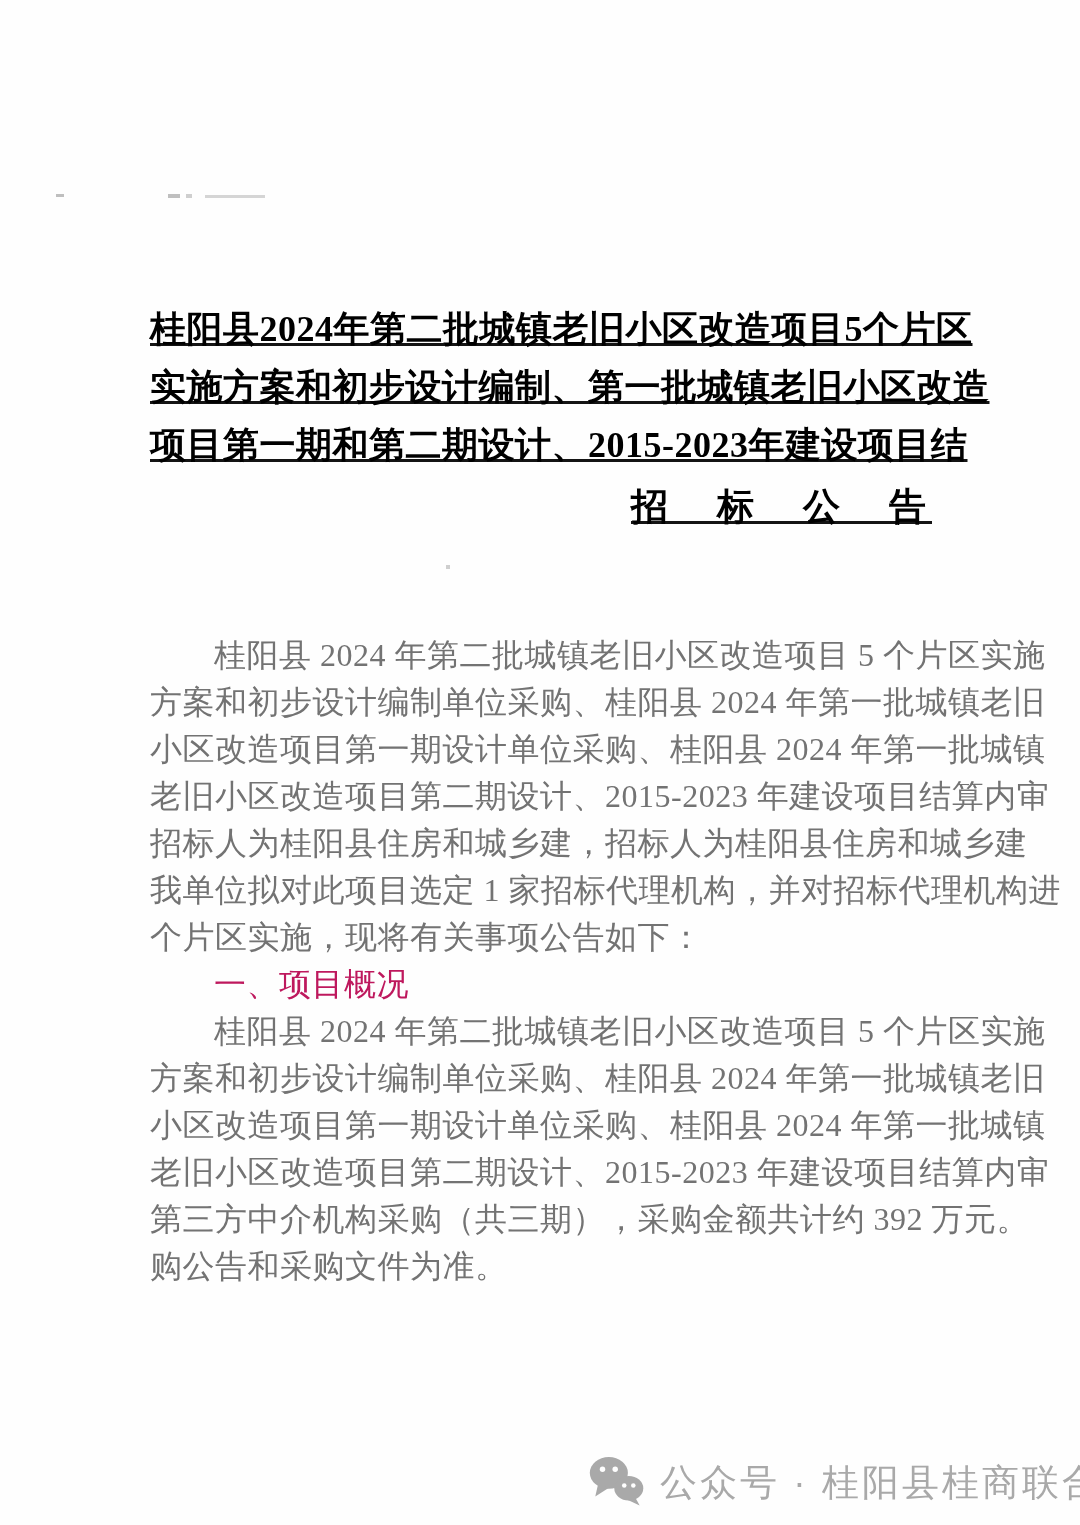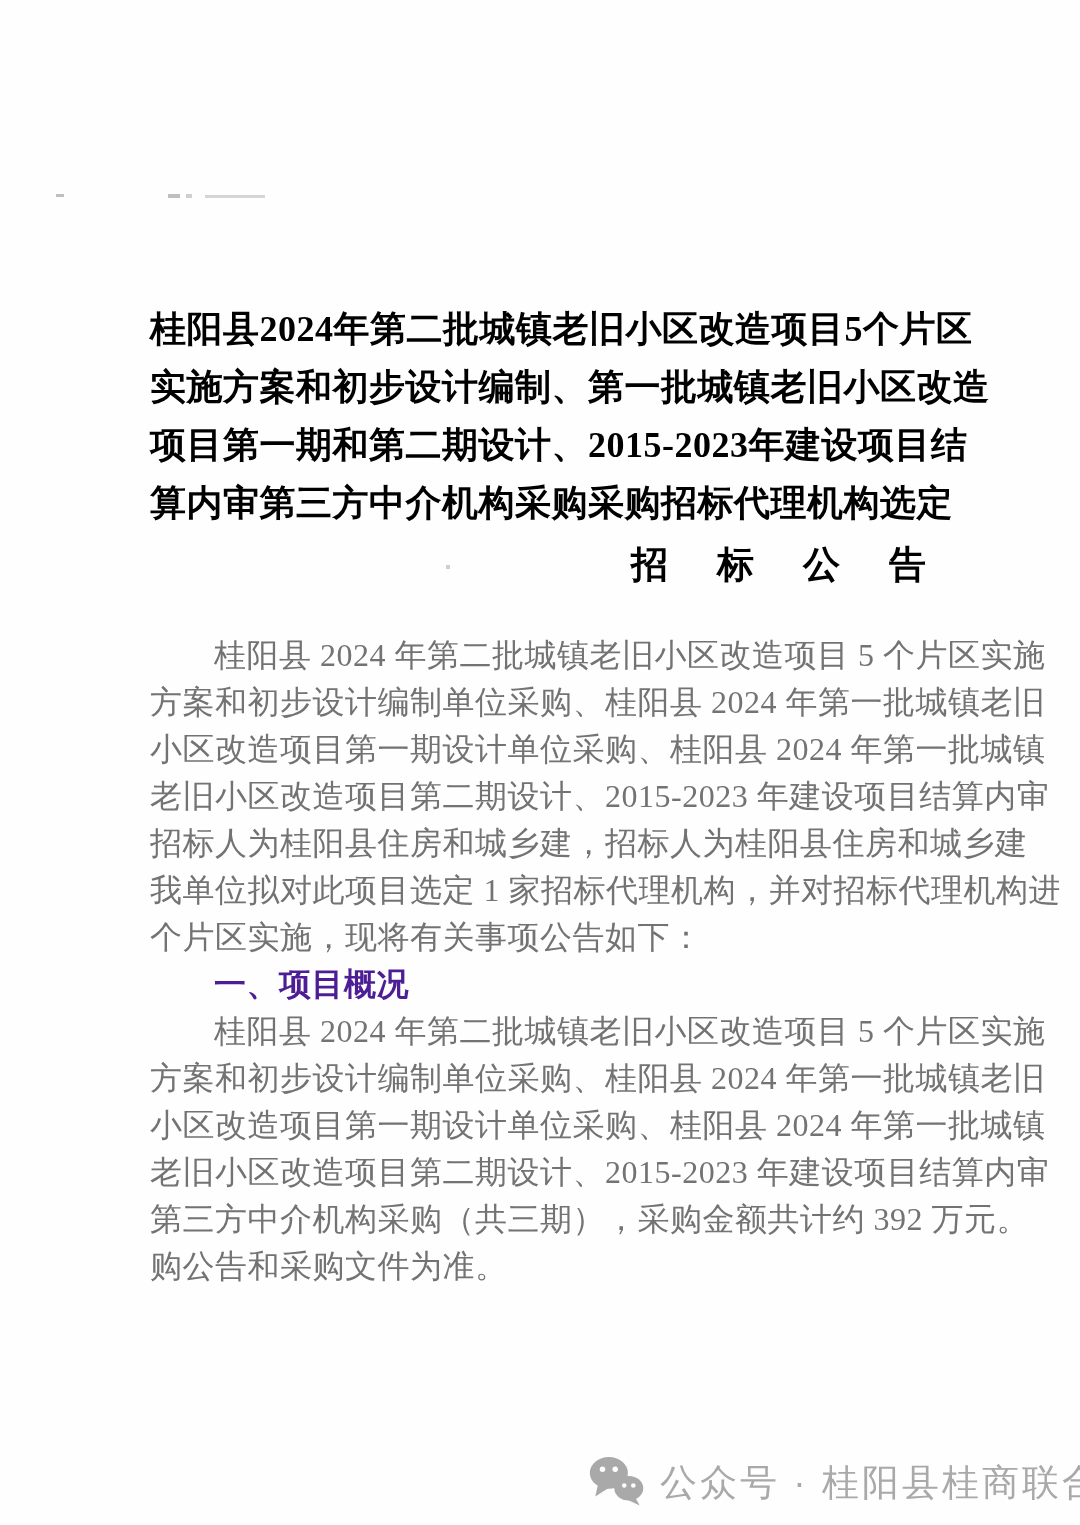--- a/index.html
+++ b/index.html
@@ -29,20 +29,21 @@
   .sp3 { left: 186px; top: 194px; width: 6px;  height: 4px; opacity:.4; }
   .sp4 { left: 205px; top: 195px; width: 60px; height: 3px; opacity:.35; }
   .sp5 { left: 446px; top: 565px; width: 4px;  height: 4px; opacity:.4; }
 
   
   .title-block {
     position: absolute;
     left: 150px;
     top: 300px;
     width: 782px;
+    text-decoration: underline;
   }
   .title-line {
     font-size: 36px;
     font-weight: 700;
     line-height: 58px;
     color: #000;
     letter-spacing: 0.5px;
     text-align: justify;
     text-align-last: justify;
     white-space: nowrap;
@@ -67,22 +68,22 @@
   }
   .body-line {
     font-size: 32px;
     line-height: 47px;
     letter-spacing: 0.5px;
     white-space: nowrap;
     color: #737373;
   }
   .indent { padding-left: 64px; }
   .section-heading {
-    font-weight: 700;
-    color: #4c1d95;
+    font-weight: 400;
+    color: #be185d;
   }
 
   
   .footer {
     position: absolute;
     left: 588px;
     top: 1455px;
     display: flex;
     align-items: center;
     gap: 14px;
@@ -104,21 +105,20 @@
   <div class="speckle sp1"></div>
   <div class="speckle sp2"></div>
   <div class="speckle sp3"></div>
   <div class="speckle sp4"></div>
   <div class="speckle sp5"></div>
 
   <div class="title-block">
     <div class="title-line">桂阳县2024年第二批城镇老旧小区改造项目5个片区</div>
     <div class="title-line">实施方案和初步设计编制、第一批城镇老旧小区改造</div>
     <div class="title-line">项目第一期和第二期设计、2015-2023年建设项目结</div>
-    <div class="title-line">算内审第三方中介机构采购采购招标代理机构选定</div>
     <div class="title-line-last">招　标　公　告</div>
   </div>
 
   <div class="body-block">
 
     <div>
       <div class="body-line indent">桂阳县 2024 年第二批城镇老旧小区改造项目 5 个片区实施</div>
       <div class="body-line">方案和初步设计编制单位采购、桂阳县 2024 年第一批城镇老旧</div>
       <div class="body-line">小区改造项目第一期设计单位采购、桂阳县 2024 年第一批城镇</div>
       <div class="body-line">老旧小区改造项目第二期设计、2015-2023 年建设项目结算内审</div>

